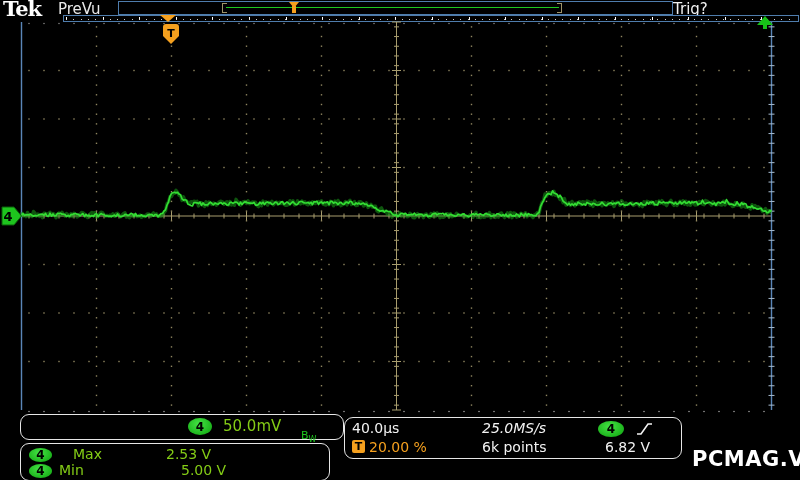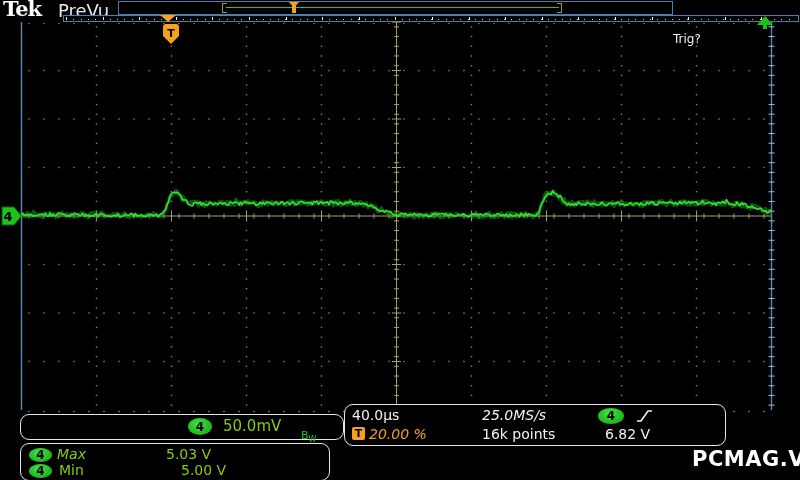--- a/index.html
+++ b/index.html
@@ -2,38 +2,38 @@
 <html><head>
 <meta charset="utf-8">
 <style>
   html,body{margin:0;padding:0;background:#000;}
   .screen{position:relative;width:800px;height:480px;background:#000;overflow:hidden;
           font-family:"DejaVu Sans","Liberation Sans",sans-serif;}
   .abs{position:absolute;}
   
   .tek{left:3px;top:-4px;color:#fff;font-family:"DejaVu Serif","Liberation Serif",serif;
        font-weight:bold;font-size:21px;letter-spacing:-1px;}
-  .prevu{left:58px;top:0px;color:#e9e9e9;font-size:18px;}
-  .trigq{left:673px;top:0px;color:#f2f2f2;font-size:12px;margin-top:32px;}
+  .prevu{left:58px;top:0px;color:#e9e9e9;font-size:15px;}
+  .trigq{left:673px;top:0px;color:#f2f2f2;font-size:15px;}
   .preview-box{left:118px;top:1px;width:553px;height:12px;border:1px solid #4f7dad;background:#000;}
   .bracket{position:absolute;top:1px;width:4px;height:8px;}
   .bracket.l{left:103px;border:1px solid #9f9468;border-right:none;}
   .bracket.r{left:438px;border:1px solid #9f9468;border-left:none;}
   .prevline{position:absolute;left:107px;top:5px;width:333px;height:1px;background:#1fc91f;}
   .ruler{left:63px;top:15px;width:736px;height:7px;border:1px solid #4f7dad;background:#000;
          box-sizing:border-box;
          background-image:
            repeating-linear-gradient(90deg,rgba(230,230,230,.9) 0 1px,transparent 1px 7.3px),
            repeating-linear-gradient(90deg,#ffffff 0 1px,transparent 1px 36.6px);
          background-size:730px 1px,730px 3px;
          background-position:2px 3px,2px 1px;background-repeat:no-repeat;}
   
   .rbox{border:1px solid #e6e6e6;border-radius:9px;background:#000;}
   .ch-box{left:20px;top:414px;width:322px;height:24px;}
-  .horiz-box{left:344px;top:404px;width:336px;height:40px;padding-left:44px;}
+  .horiz-box{left:344px;top:417px;width:336px;height:40px;}
   .meas-box{left:20px;top:443px;width:308px;height:36px;}
   .badge{position:absolute;display:flex;align-items:center;justify-content:center;
          background:radial-gradient(ellipse at 45% 35%,#45e245 0%,#1db51d 70%,#118a11 100%);
          border-radius:50%;color:#000;font-weight:bold;font-size:12px;}
   .gtxt{color:#84cc16;}
   .wtxt{color:#f2f2f2;}
   .otxt{color:#f5a01e;}
   .t-badge{position:absolute;width:13px;height:13px;background:#f5a01e;border-radius:2px;
            display:flex;align-items:center;justify-content:center;color:#000;
            font-weight:bold;font-size:11px;}
@@ -955,28 +955,28 @@
   </div>
 
   <div class="abs rbox horiz-box">
     <span class="abs wtxt txt14" style="left:7px;top:2px;">40.0µs</span>
     <span class="abs wtxt txt14" style="left:137px;top:2px;font-style:italic;">25.0MS/s</span>
     <div class="badge" style="left:253px;top:3px;width:26px;height:16px;">4</div>
     <svg class="abs" style="left:290px;top:3px;" width="18" height="16">
       <path d="M2,13 h4 l7,-10 h4" stroke="#f2f2f2" stroke-width="1.6" fill="none"></path>
     </svg>
     <div class="t-badge" style="left:7px;top:22px;">T</div>
-    <span class="abs otxt txt14" style="left:24px;top:21px;font-style:italic;">20.00 %</span>
-    <span class="abs wtxt txt14" style="left:137px;top:21px;">16k points</span>
+    <span class="abs otxt txt14" style="left:24px;top:21px;">20.00 %</span>
+    <span class="abs wtxt txt14" style="left:137px;top:21px;">6k points</span>
     <span class="abs wtxt txt14" style="left:260px;top:21px;">6.82 V</span>
   </div>
 
   <div class="abs rbox meas-box">
     <div class="badge" style="left:8px;top:4px;width:23px;height:14px;">4</div>
-    <span class="abs gtxt txt14" style="left:36px;top:2px;font-style:italic;">Max</span>
-    <span class="abs gtxt txt14" style="left:145px;top:2px;">5.03 V</span>
+    <span class="abs gtxt txt14" style="left:52px;top:2px;">Max</span>
+    <span class="abs gtxt txt14" style="left:145px;top:2px;">2.53 V</span>
     <div class="badge" style="left:8px;top:20px;width:23px;height:14px;">4</div>
     <span class="abs gtxt txt14" style="left:38px;top:18px;">Min</span>
     <span class="abs gtxt txt14" style="left:160px;top:18px;">5.00 V</span>
   </div>
 
   <div class="abs watermark">PCMAG.VN</div>
 </div>
 
 </body></html>

